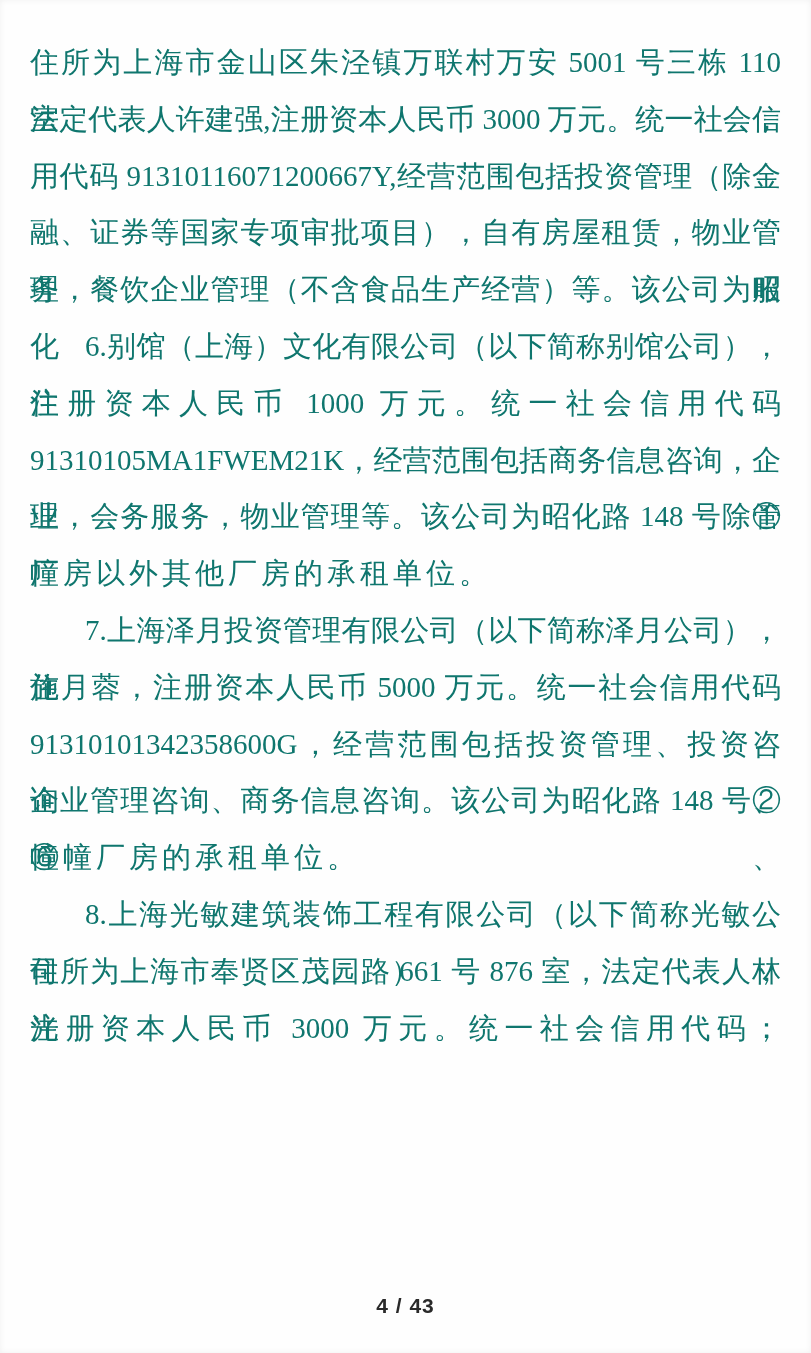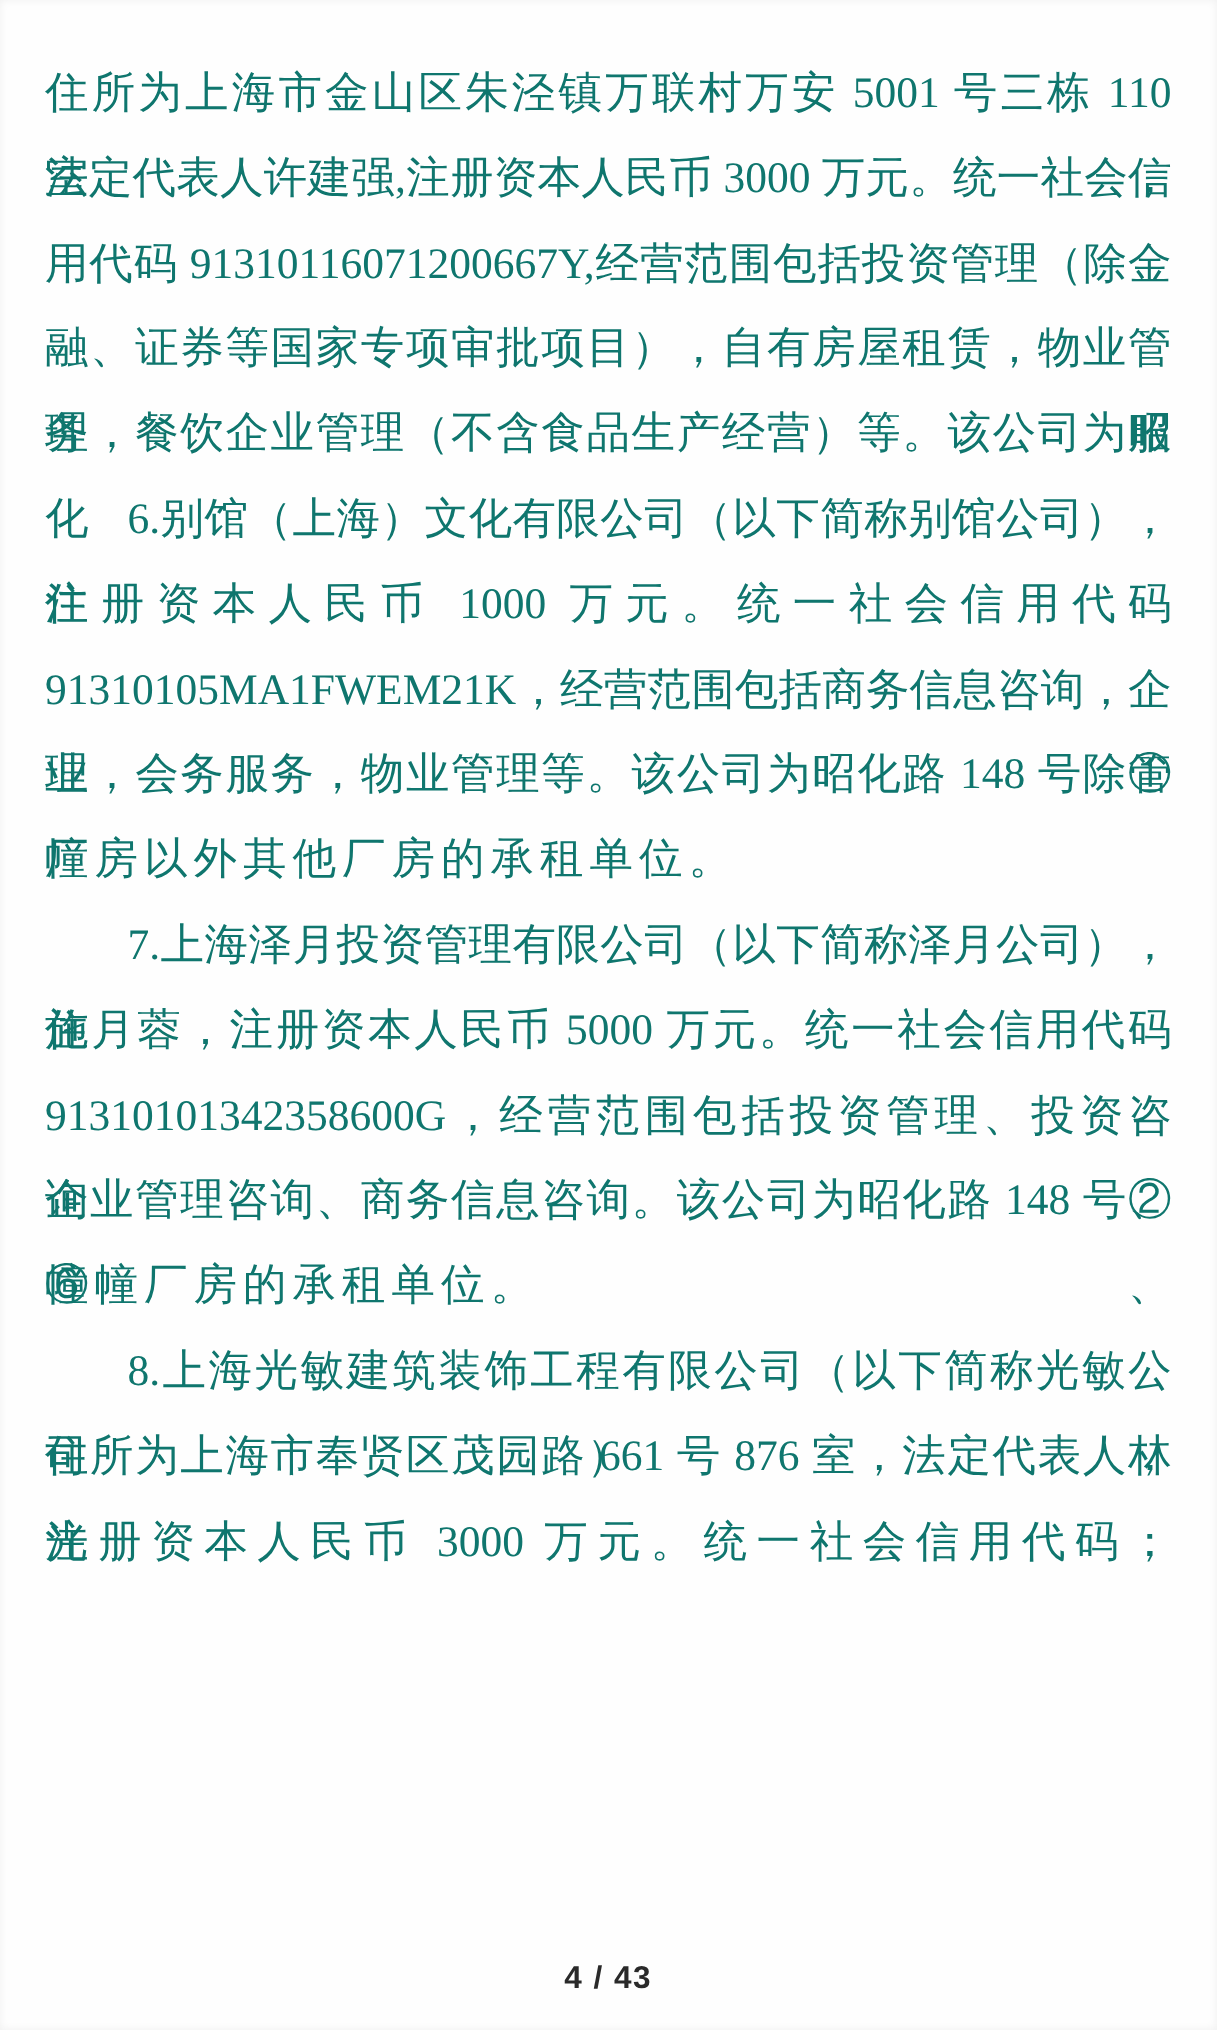--- a/index.html
+++ b/index.html
@@ -45,21 +45,21 @@
   .l {
     text-align: left;
     letter-spacing: 4px;
   }
   
   .ind {
     text-indent: 55px;
   }
   .footer {
     position: absolute;
-    bottom: 22px;
+    bottom: 35px;
     left: 0;
     width: 100%;
     text-align: center;
     font-family: "Liberation Sans", "DejaVu Sans", sans-serif;
     font-size: 21px;
     font-weight: 700;
     letter-spacing: 1px;
     color: #2a2a2a;
   }
 </style>

